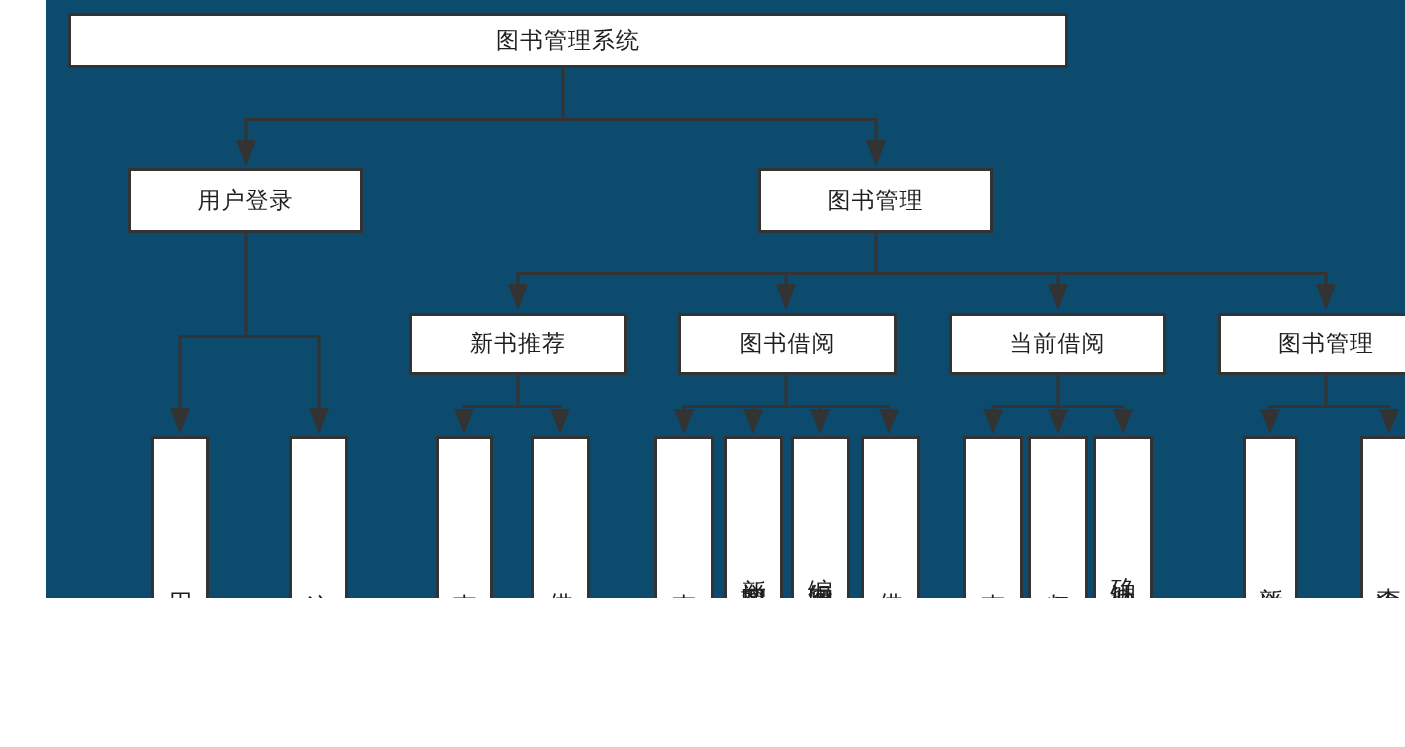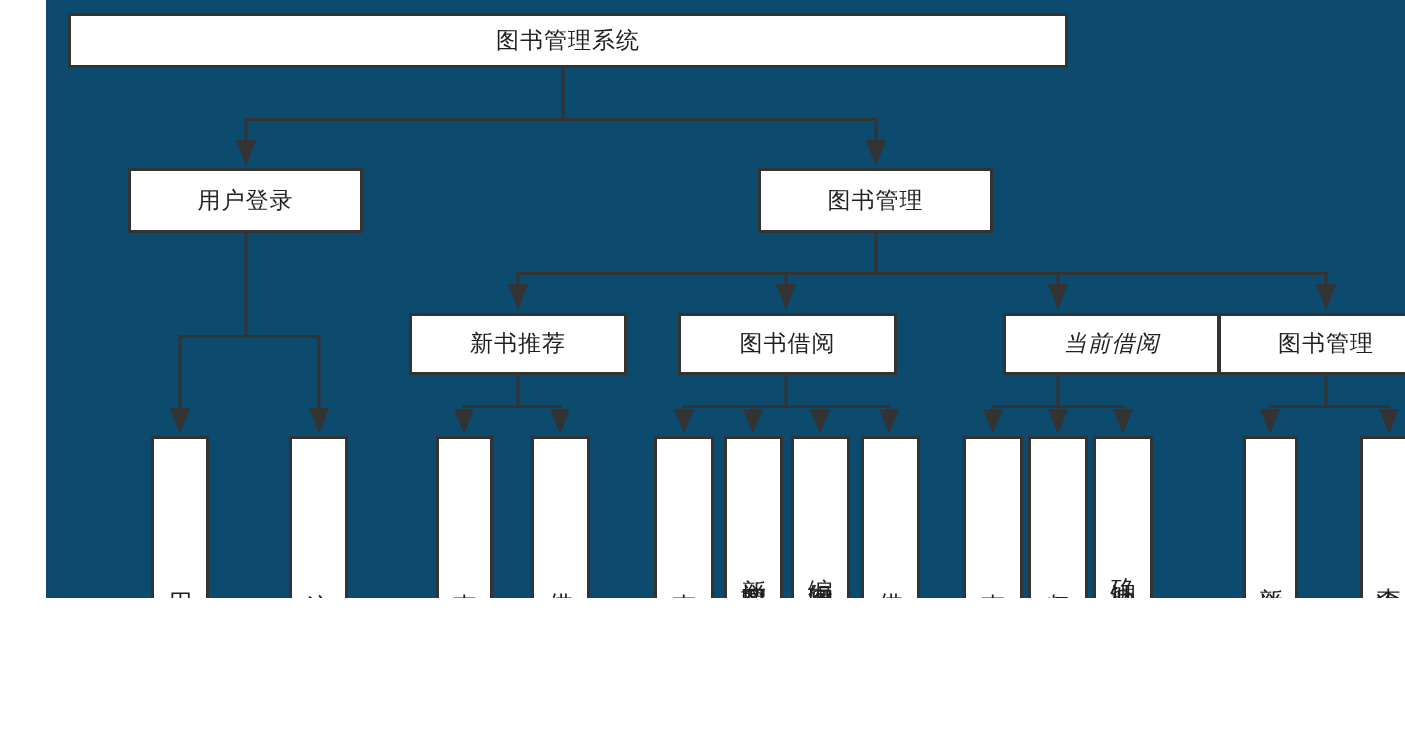--- a/index.html
+++ b/index.html
@@ -83,21 +83,21 @@
     </g>
   </svg>
 
   <div class="node hbox" style="left:22px; top:13px; width:1000px; height:55px;">图书管理系统</div>
 
   <div class="node hbox" style="left:82px; top:168px; width:235px; height:65px;">用户登录</div>
   <div class="node hbox" style="left:712px; top:168px; width:235px; height:65px;">图书管理</div>
 
   <div class="node hbox" style="left:363px; top:313px; width:218px; height:62px;">新书推荐</div>
   <div class="node hbox" style="left:632px; top:313px; width:219px; height:62px;text-align:center;">图书借阅</div>
-  <div class="node hbox" style="left:957px; top:313px; width:217px; height:62px;font-style:italic;">当前借阅</div>
+  <div class="node hbox" style="left:903px; top:313px; width:217px; height:62px;">当前借阅</div>
   <div class="node hbox" style="left:1172px; top:313px; width:216px; height:62px;">图书管理</div>
 
   <div class="node vbox" style="left:105px; top:436px; width:58px; height:298px;">用户登录</div>
   <div class="node vbox" style="left:243px; top:436px; width:59px; height:298px;">注销登录</div>
 
   <div class="node vbox" style="left:390px; top:436px; width:57px; height:298px;">查询图书</div>
   <div class="node vbox" style="left:485px; top:436px; width:59px; height:298px;">借阅图书</div>
 
   <div class="node vbox" style="left:608px; top:436px; width:60px; height:298px;">查询图书</div>
   <div class="node vbox" style="left:678px; top:436px; width:59px; height:298px;">新增图书（管理员）</div>

